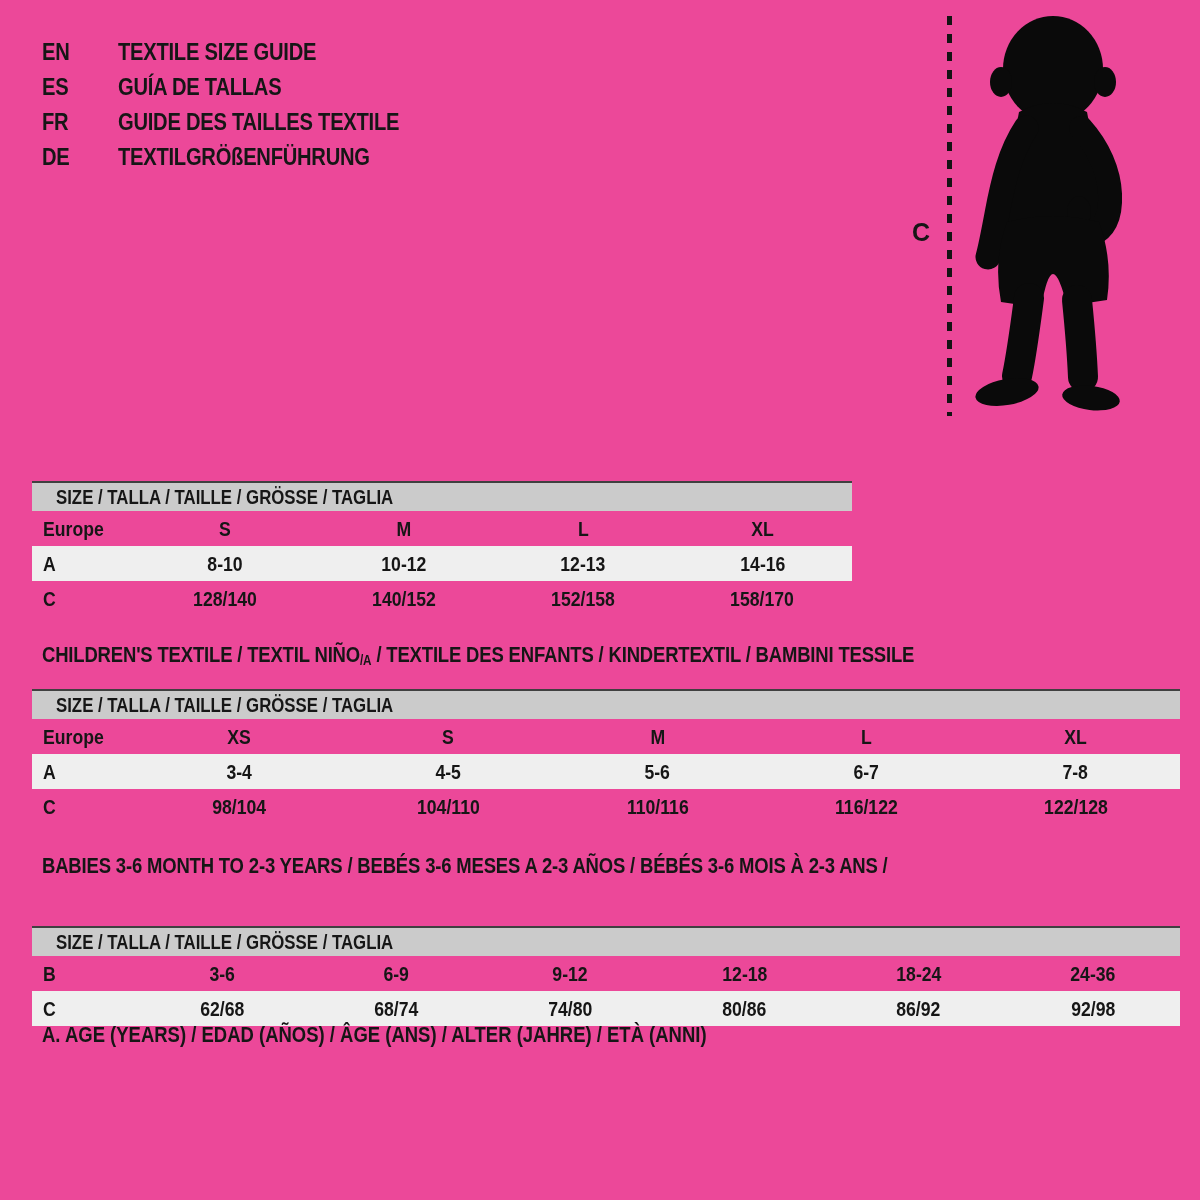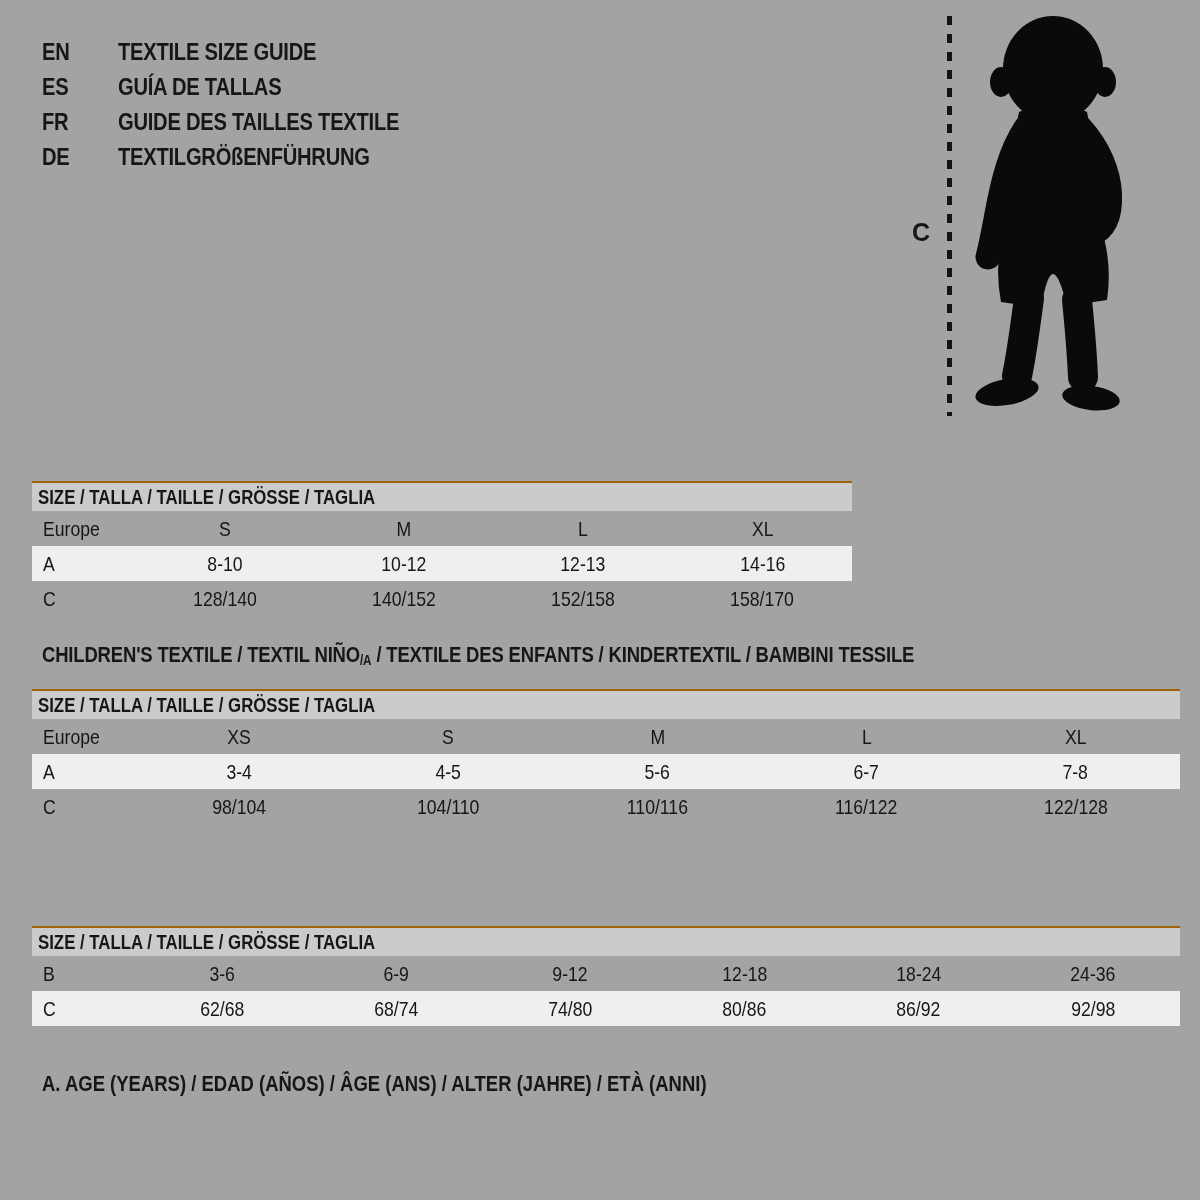--- a/index.html
+++ b/index.html
@@ -1,21 +1,21 @@
 <!DOCTYPE html>
 <html><head>
 <meta charset="utf-8">
 <style>
   html,body{margin:0;padding:0;}
   body{
     width:1200px;height:1200px;background:#ffffff;
     font-family:"Liberation Sans", sans-serif;
     color:#161616;overflow:hidden;
   }
-  .page{position:relative;width:1200px;height:1200px;background:#a3a3a3;}
+  .page{position:relative;width:1200px;height:1200px;background:#ec4899;}
 
   
   .cx{display:inline-block;transform:scaleX(.84);transform-origin:0 50%;white-space:nowrap;}
   .cxc{display:inline-block;transform:scaleX(.84);transform-origin:50% 50%;white-space:nowrap;}
 
   
   .lang-block{position:absolute;left:42px;top:34px;}
   .lang-row{display:flex;height:35px;align-items:center;font-size:24px;font-weight:700;letter-spacing:-.3px;}
   .lang-code{width:76px;flex:none;}
   
@@ -24,29 +24,29 @@
   .c-label{position:absolute;left:912px;top:218px;font-size:25px;font-weight:700;}
   .figure-svg{position:absolute;left:966px;top:14px;}
 
   
   .sec-title{position:absolute;left:42px;font-size:22px;font-weight:700;letter-spacing:-.2px;}
   .sec-title .sub{font-size:14px;vertical-align:-3px;}
   .babies-title{line-height:33px;}
 
   
   .stable{position:absolute;left:32px;}
-  .band{height:28px;line-height:28px;background:#cbcbcb;border-top:2px solid #a16207;
-    padding-left:6px;font-size:20px;font-weight:700;}
-  .trow{display:flex;align-items:center;height:35px;font-size:21px;font-weight:400;}
+  .band{height:28px;line-height:28px;background:#cbcbcb;border-top:2px solid #404040;
+    padding-left:24px;font-size:20px;font-weight:700;}
+  .trow{display:flex;align-items:center;height:35px;font-size:21px;font-weight:700;}
   .trow.shaded{background:#efefef;}
   .lbl{width:92px;flex:none;padding-left:11px;}
   .val{flex:1;text-align:center;}
 
   
-  .legend{position:absolute;left:42px;top:1065px;}
+  .legend{position:absolute;left:42px;top:1016px;}
   .legend-line{height:37px;display:flex;align-items:center;font-size:22px;font-weight:700;}
 </style>
 </head>
 <body>
 
 <div class="page">
 
   <div class="lang-block">
     <div class="lang-row">
       <span class="lang-code"><span class="cx">EN</span></span>
@@ -142,20 +142,21 @@
       <span class="lbl"><span class="cx">C</span></span>
       <span class="val"><span class="cxc">98/104</span></span>
       <span class="val"><span class="cxc">104/110</span></span>
       <span class="val"><span class="cxc">110/116</span></span>
       <span class="val"><span class="cxc">116/122</span></span>
       <span class="val"><span class="cxc">122/128</span></span>
     </div>
   </div>
 
   <div class="sec-title babies-title" style="top:849px;">
+    <div><span class="cx">BABIES 3-6 MONTH TO 2-3 YEARS / BEBÉS 3-6 MESES A 2-3 AÑOS / BÉBÉS 3-6 MOIS À 2-3 ANS /</span></div>
   </div>
   <div class="stable" style="top:926px;width:1148px;">
     <div class="band"><span class="cx">SIZE / TALLA / TAILLE / GRÖSSE / TAGLIA</span></div>
     <div class="trow">
       <span class="lbl"><span class="cx">B</span></span>
       <span class="val"><span class="cxc">3-6</span></span>
       <span class="val"><span class="cxc">6-9</span></span>
       <span class="val"><span class="cxc">9-12</span></span>
       <span class="val"><span class="cxc">12-18</span></span>
       <span class="val"><span class="cxc">18-24</span></span>

